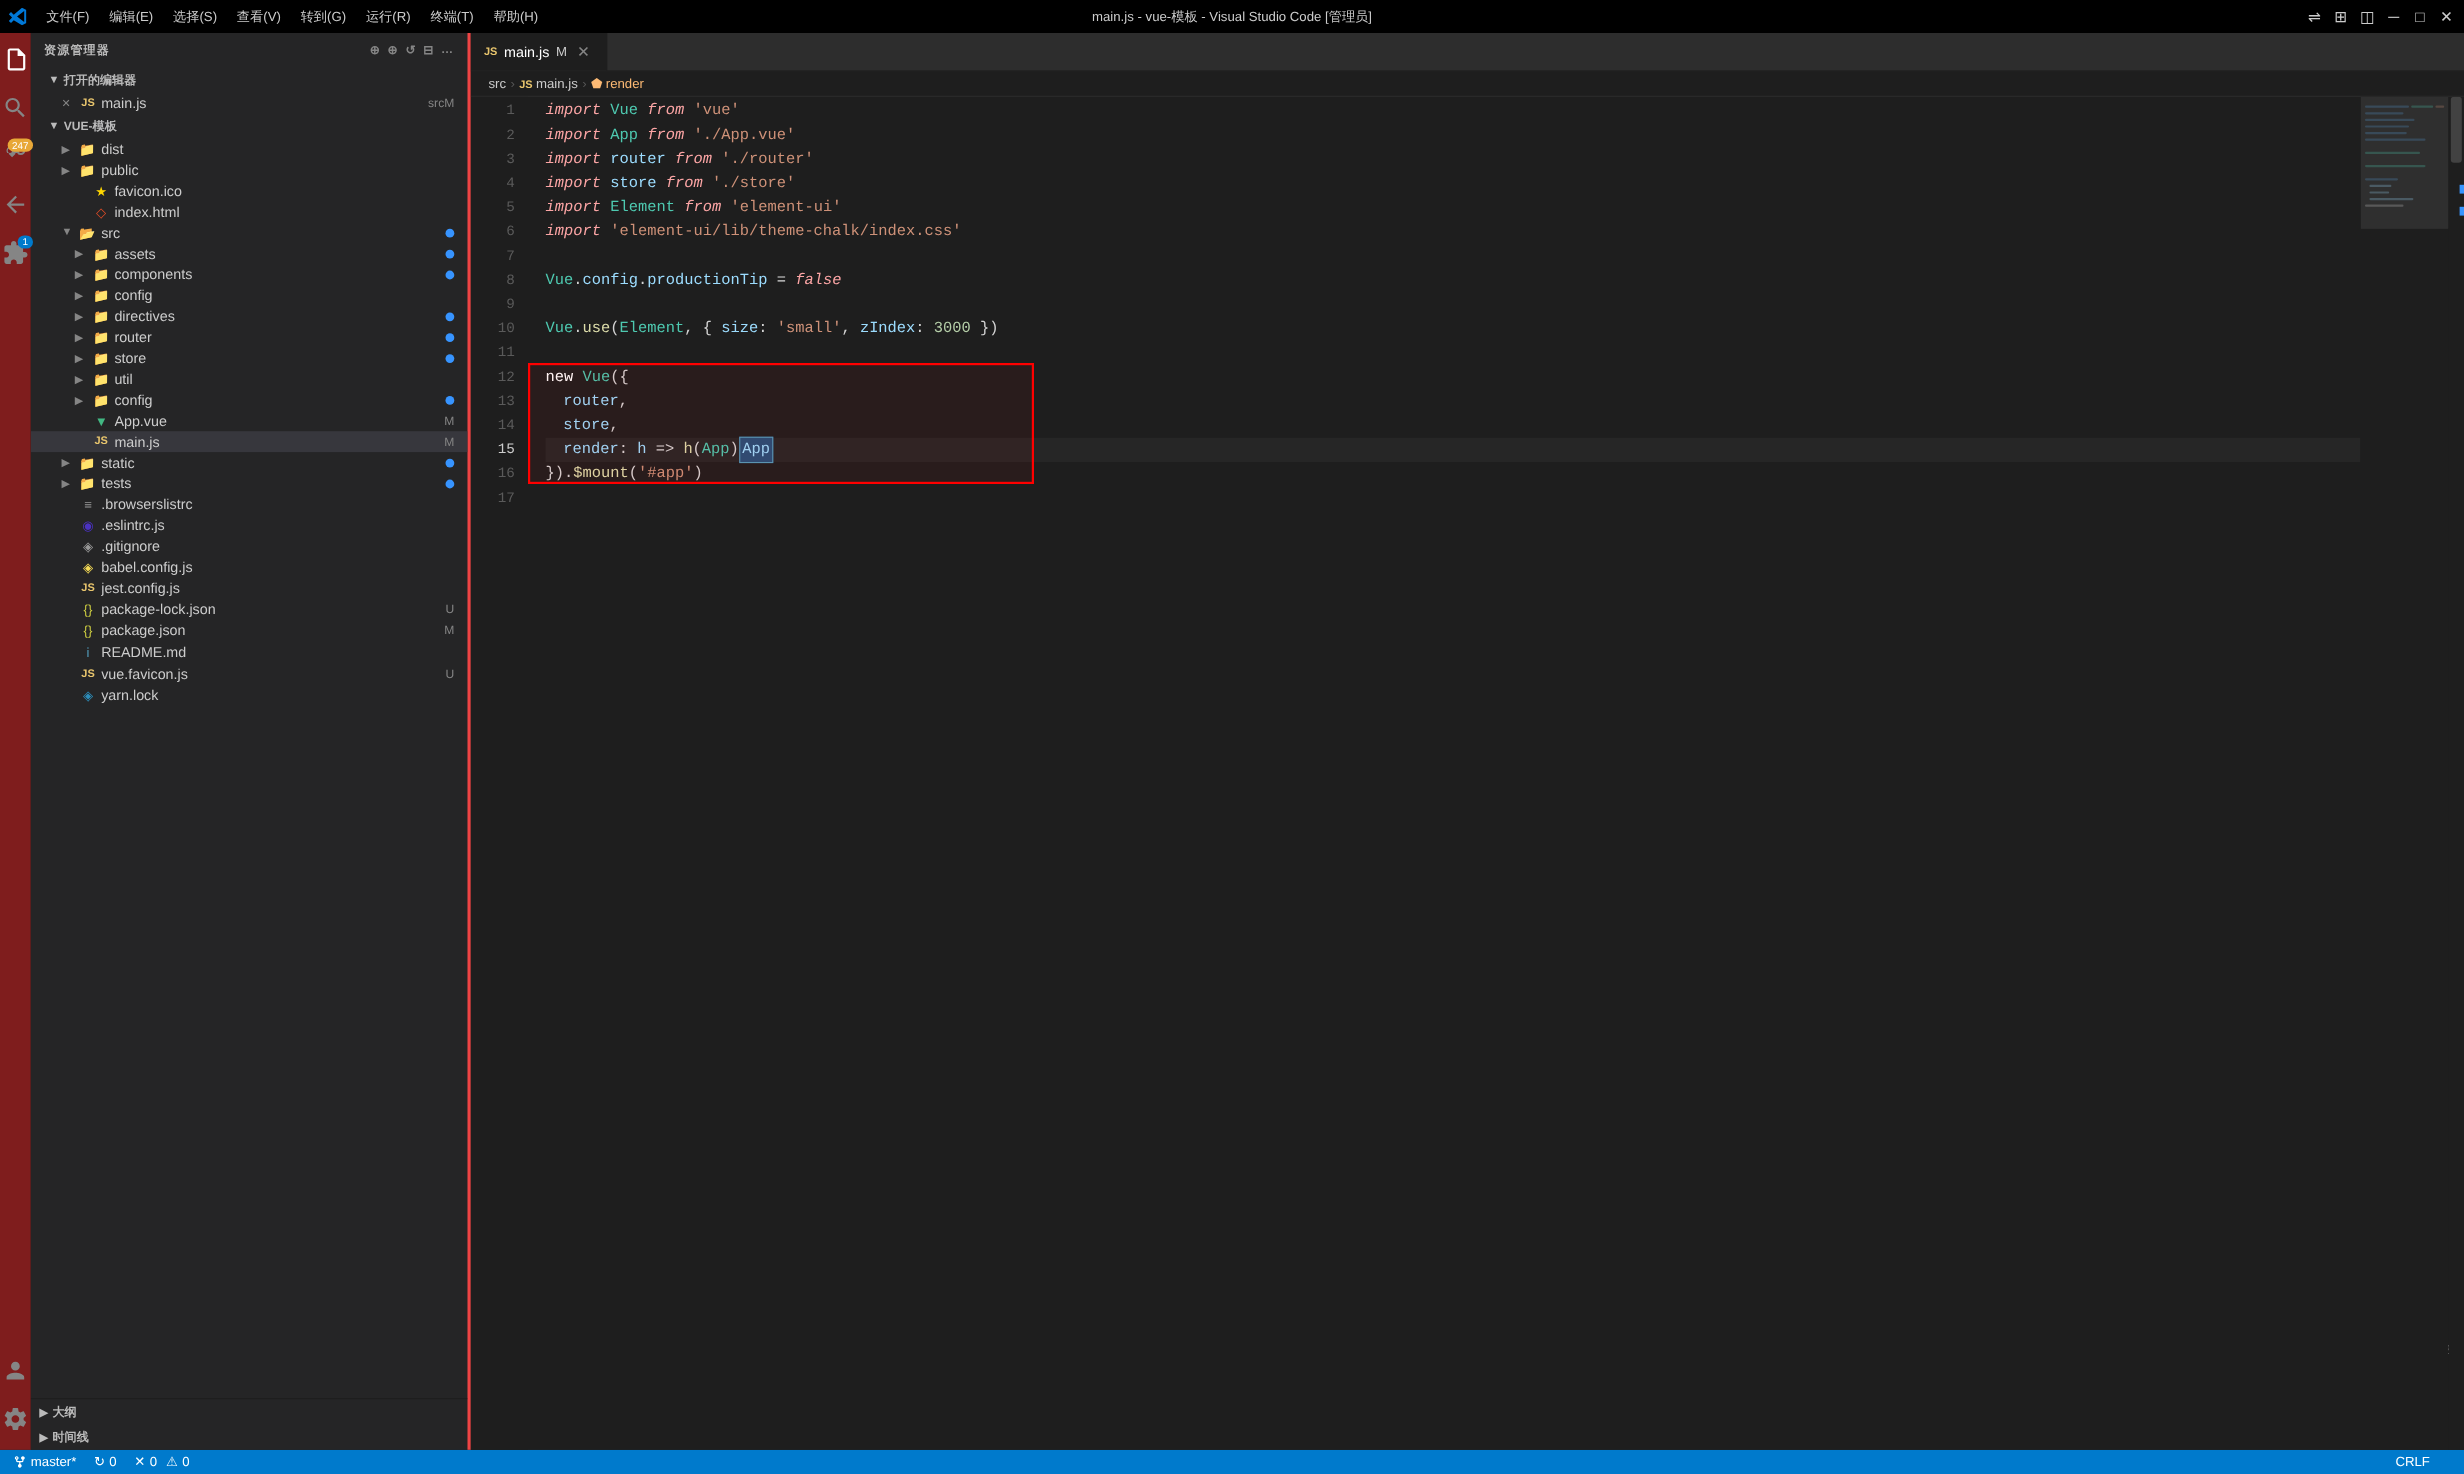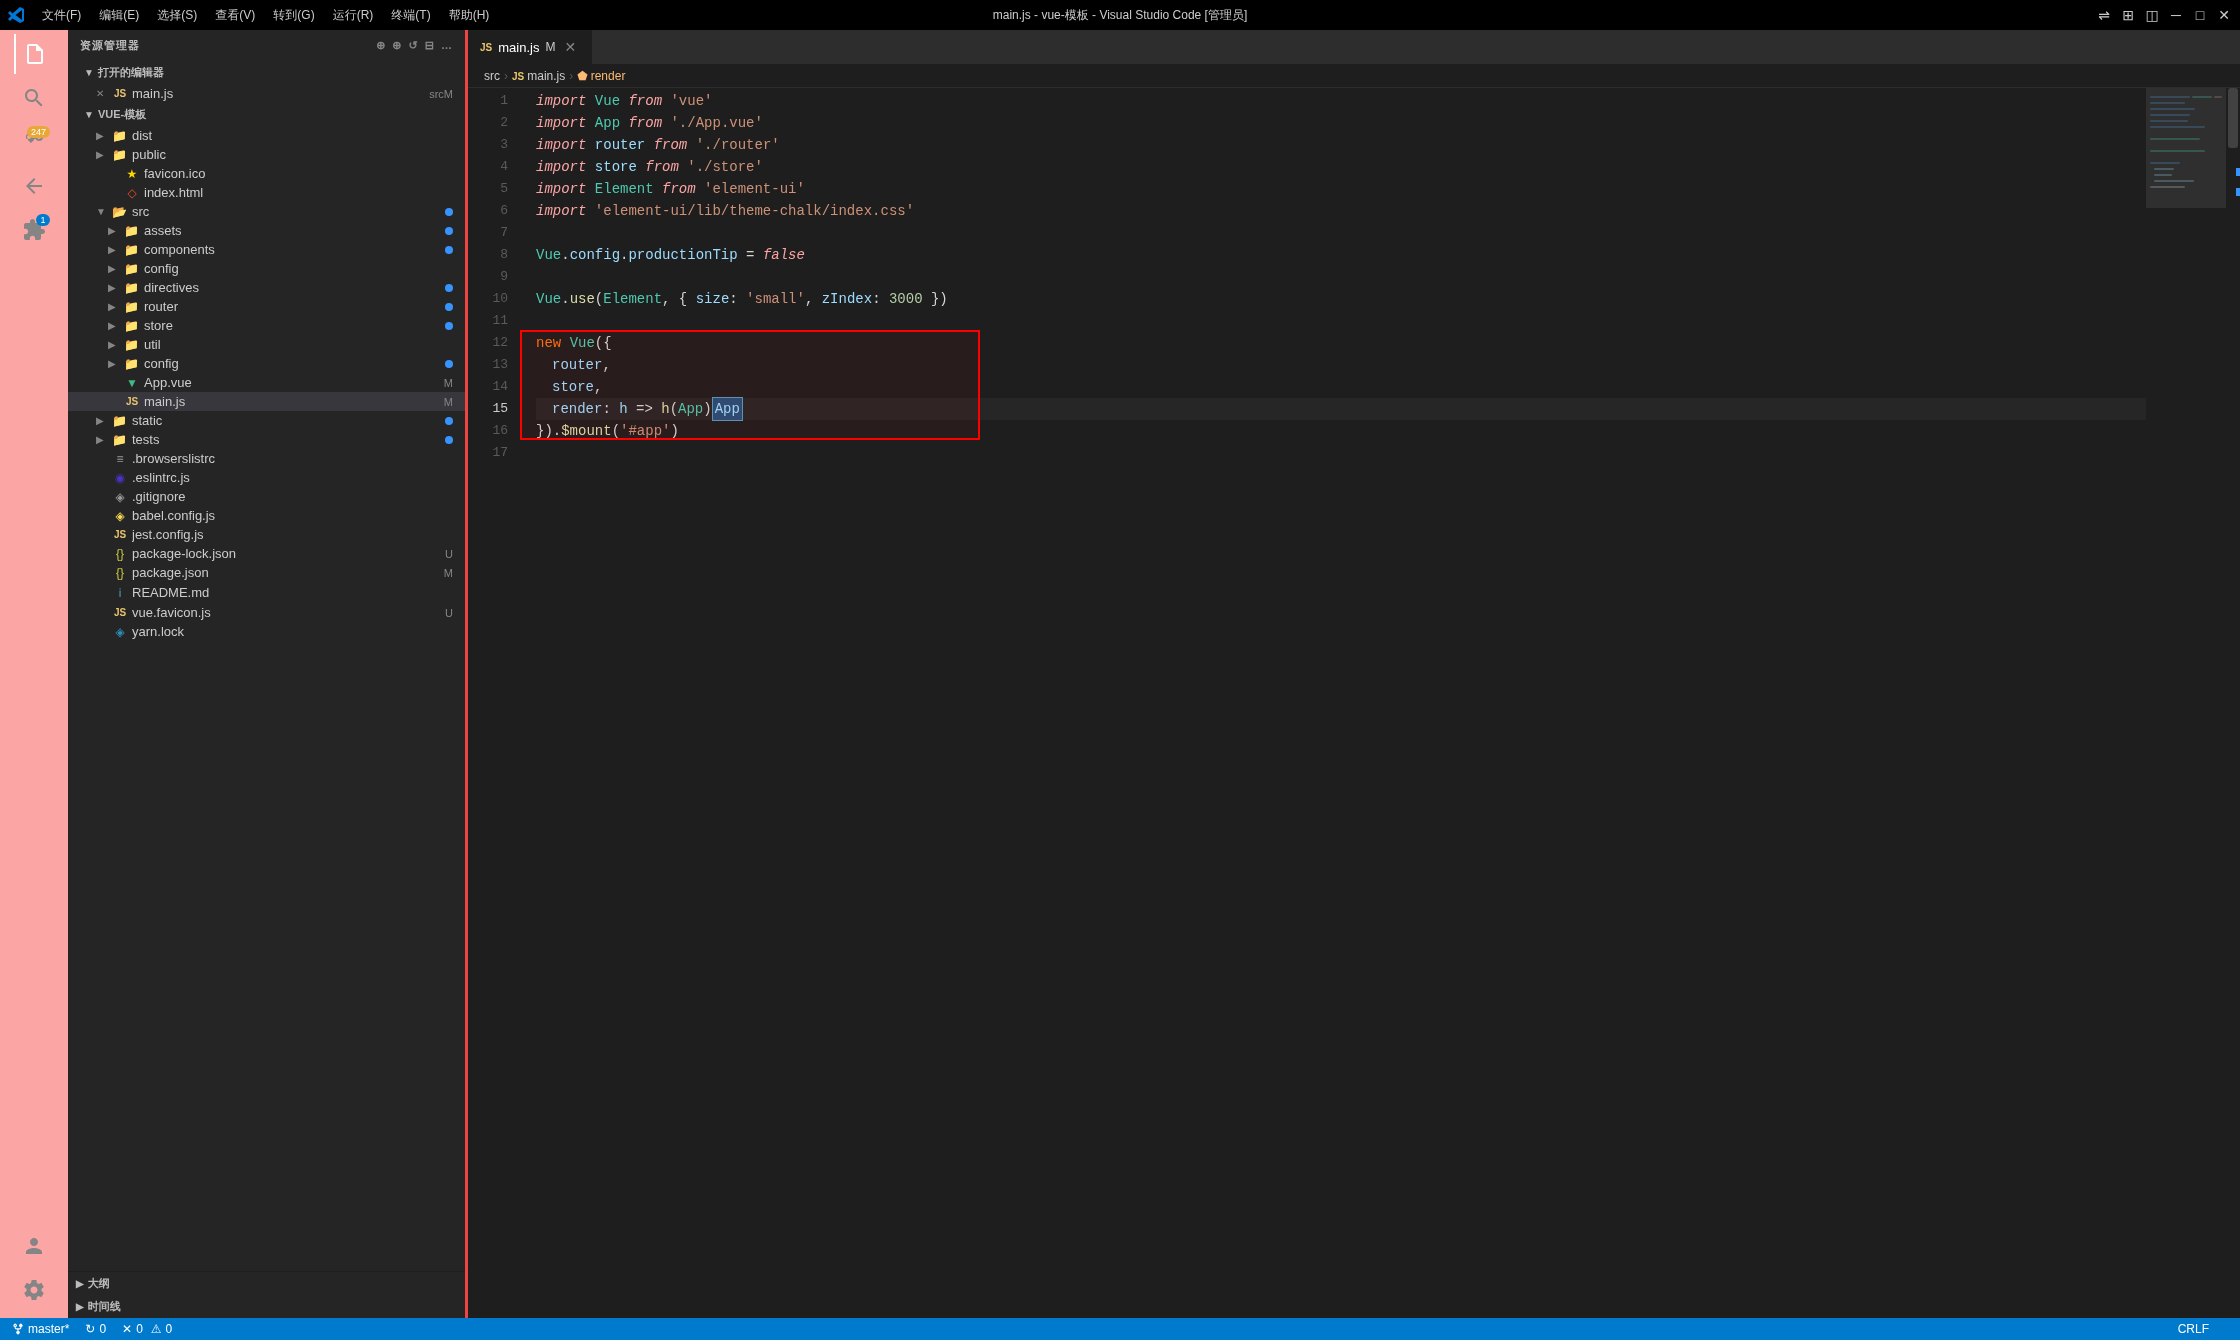--- a/index.html
+++ b/index.html
@@ -62,22 +62,22 @@
     }
 
     
     .main-layout {
       display: flex;
       height: calc(1340px - 30px - 22px);
     }
 
     
     .activity-bar {
-      width: 68px;
-      background: #fca5a5;
+      width: 28px;
+      background: #7f1d1d;
       display: flex;
       flex-direction: column;
       align-items: center;
       padding-top: 4px;
       gap: 4px;
       flex-shrink: 0;
     }
     .activity-icon {
       width: 40px;
       height: 40px;
@@ -313,21 +313,21 @@
       white-space: pre;
       font-size: 14px;
       color: #d4d4d4;
     }
     .code-line.highlighted {
       background: rgba(255,255,255,0.04);
     }
 
     
     .kw { color: #fca5a5; font-style: italic; }
-    .kw2 { color: #f97316; }
+    .kw2 { color: #ffffff; }
     .str { color: #ce9178; }
     .fn { color: #dcdcaa; }
     .var { color: #9cdcfe; }
     .num { color: #b5cea8; }
     .type { color: #4ec9b0; }
     .prop { color: #9cdcfe; }
     .punc { color: #d4d4d4; }
 
     
     .red-box {

